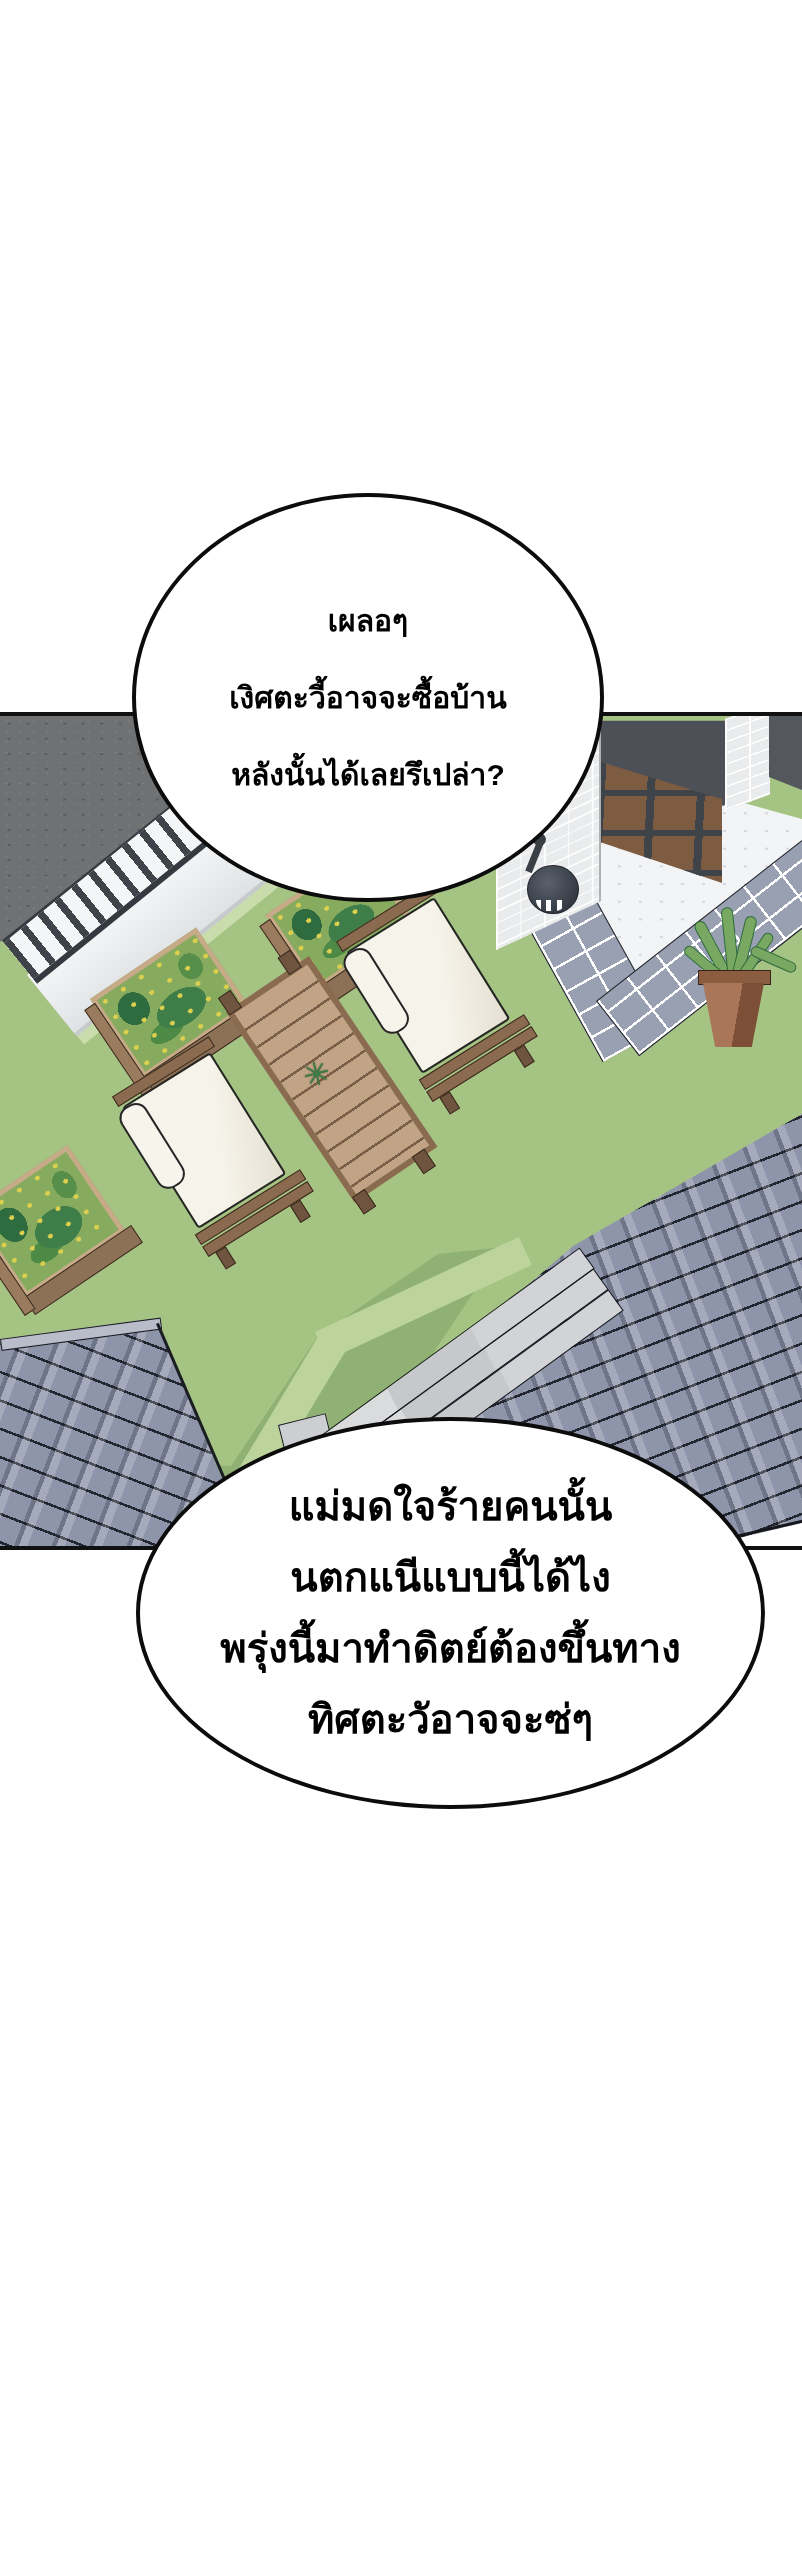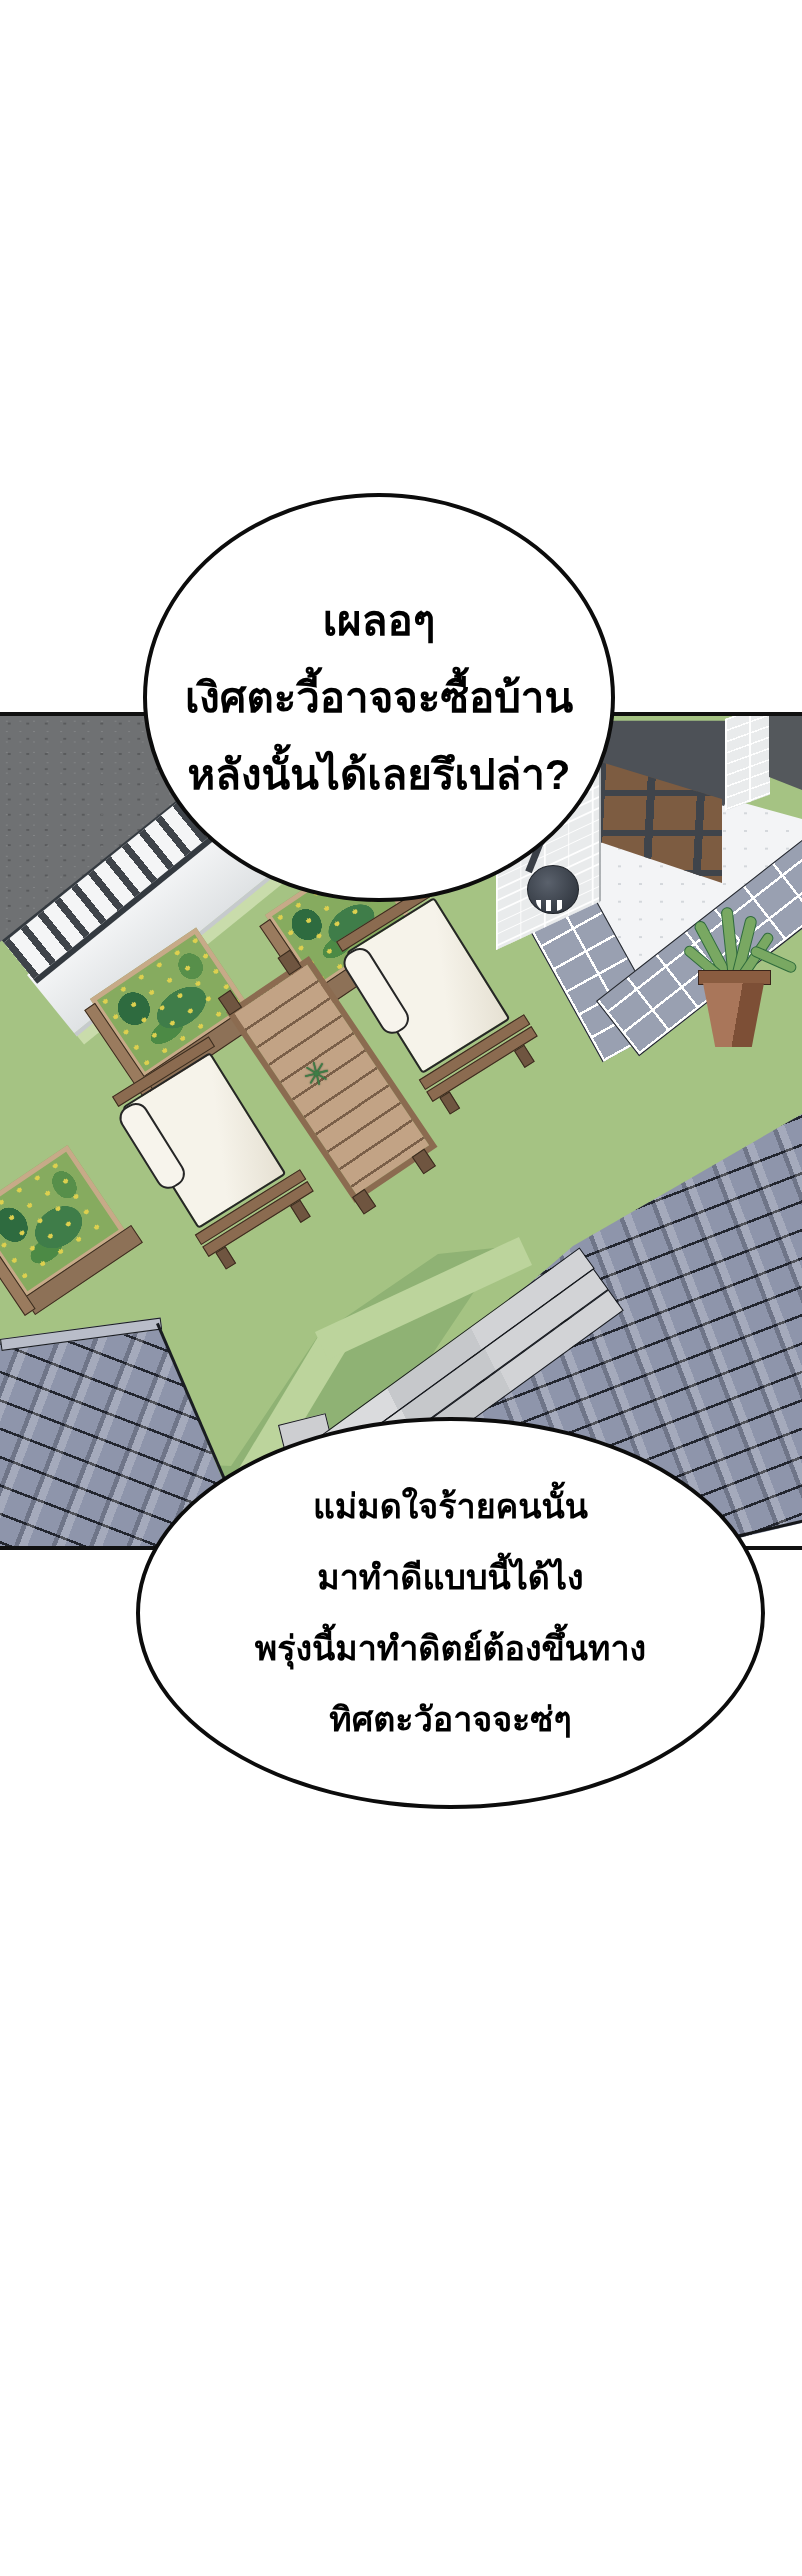--- a/index.html
+++ b/index.html
@@ -141,23 +141,23 @@
     background:#b9bdc9;border:1.6px solid #1a1d22;}
   .ridge-line{left:156px;top:608px;width:3.2px;height:245px;transform:rotate(-23.3deg);background:#1a1d22;}
   .corner-cut{left:0;top:0;width:802px;height:830px;background:#fff;
     clip-path:polygon(705px 830px,802px 807px,802px 830px);}
   .corner-line{left:705px;top:826px;width:101px;height:3.2px;transform:rotate(-12.9deg);background:#15171a;}
 
   
   .bubble{position:absolute;background:#fff;border:4.8px solid #0c0c0c;border-radius:50%;
     display:flex;flex-direction:column;align-items:center;justify-content:center;
     text-align:center;color:#000;font-weight:bold;}
-  .b1{left:143px;top:493px;width:464px;height:401px;font-size:42px;}
+  .b1{left:132px;top:493px;width:464px;height:401px;font-size:30px;}
   .b1 .bline{line-height:77px;}
-  .b2{left:136px;top:1417px;width:621px;height:384px;font-size:34px;}
+  .b2{left:136px;top:1417px;width:621px;height:384px;font-size:40px;}
   .b2 .bline{line-height:71px;}
   .sfx{position:absolute;left:433px;top:758px;width:177px;text-align:center;
     font-size:39px;font-weight:bold;color:#0d0d0d;
     text-shadow:-2.4px -2.4px 0 #fff,2.4px -2.4px 0 #fff,-2.4px 2.4px 0 #fff,2.4px 2.4px 0 #fff,
       0 -3.2px 0 #fff,0 3.2px 0 #fff,-3.2px 0 0 #fff,3.2px 0 0 #fff;}
 </style>
 </head>
 <body>
 
 <div class="page">
@@ -258,19 +258,19 @@
 
   <div class="bubble b1">
     <div class="bline">เผลอๆ</div>
     <div class="bline">เงิศตะวี้อาจจะซื้อบ้าน</div>
     <div class="bline">หลังนั้นได้เลยรึเปล่า?</div>
   </div>
 
 
   <div class="bubble b2">
     <div class="bline">แม่มดใจร้ายคนนั้น</div>
-    <div class="bline">มาทำดีแบบนี้ได้ไง</div>
+    <div class="bline">นตกแนีแบบนี้ได้ไง</div>
     <div class="bline">พรุ่งนี้มาทำดิตย์ต้องขึ้นทาง</div>
     <div class="bline">ทิศตะวัอาจจะซ่ๆ</div>
   </div>
 
 </div>
 
 
 </body></html>

